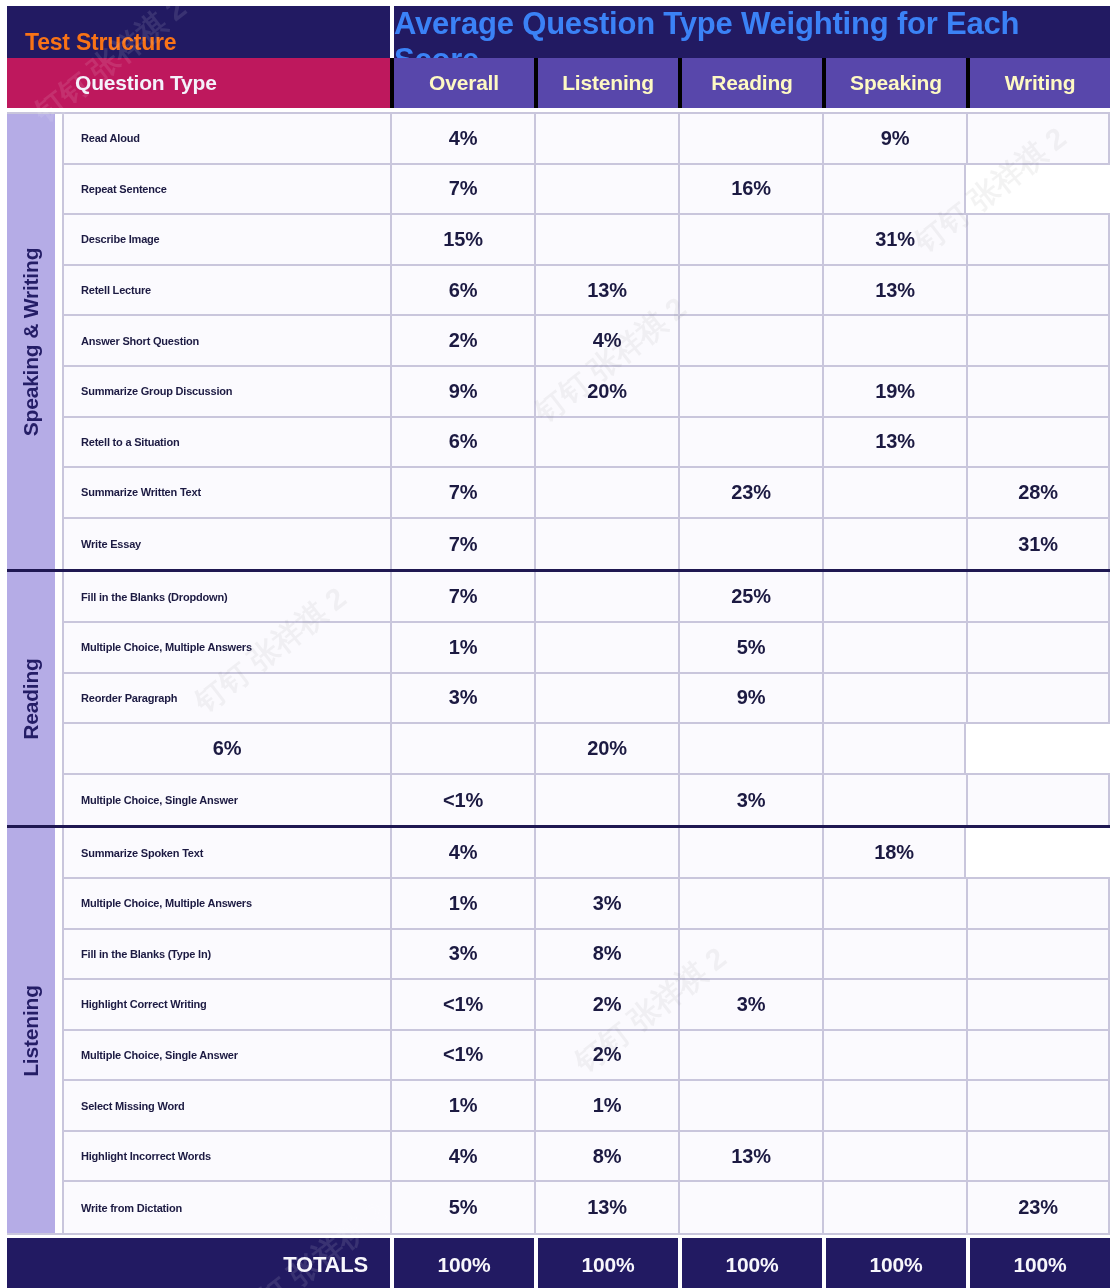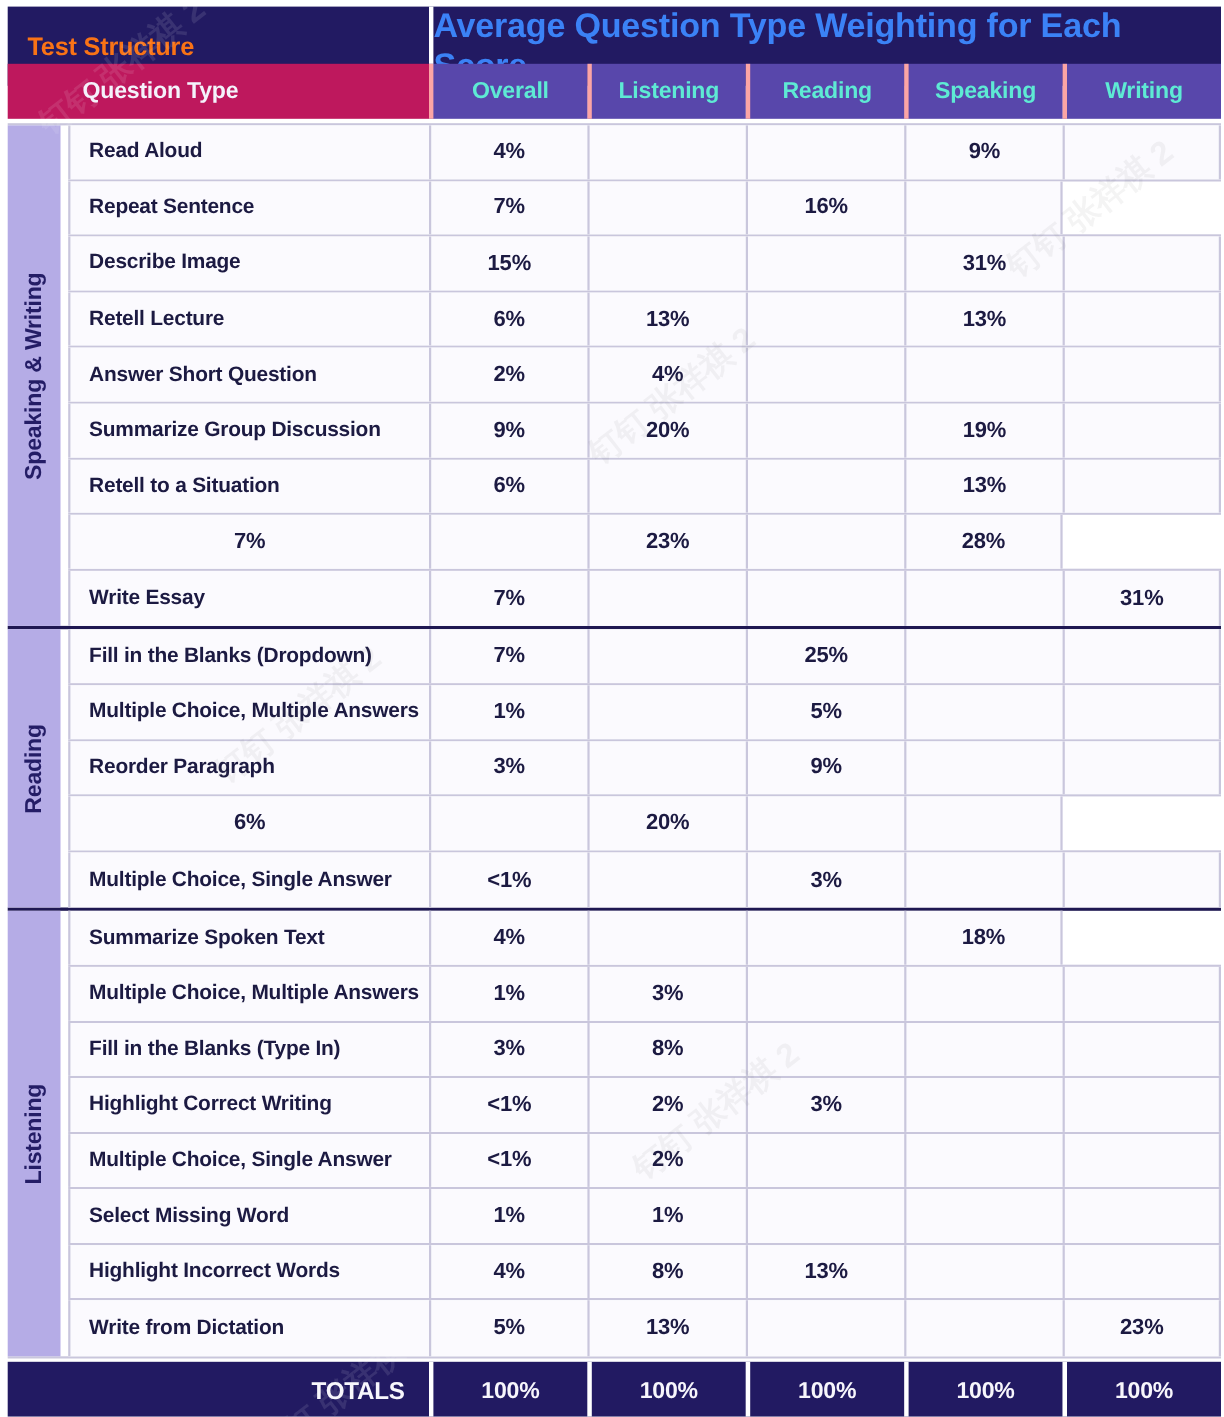--- a/index.html
+++ b/index.html
@@ -17,35 +17,35 @@
   .header1 { display:grid; grid-template-columns:383px 720px; height:48px; }
   .h1-left  { background:#221a62; color:#f97316; font-weight:700; font-size:23px;
               display:flex; align-items:center; padding-left:18px; box-sizing:border-box; }
   .h1-right { background:#221a62; color:#3b82f6; font-weight:700; font-size:31px;
               border-left:4px solid #fff; display:flex; align-items:center; justify-content:center;
               box-sizing:border-box; }
   
   .header2 { display:grid; grid-template-columns:383px repeat(5,144px); height:50px; margin-top:4px; }
   .h2-q   { background:#be185d; color:#f4f2fb; font-weight:700; font-size:21px;
             display:flex; align-items:center; padding-left:68px; box-sizing:border-box; }
-  .h2-col { background:#5847ab; color:#5eead4; font-weight:700; font-size:21px;
-            border-left:4px solid #fca5a5; display:flex; align-items:center; justify-content:center;
+  .h2-col { background:#5847ab; color:#fef9c3; font-weight:700; font-size:21px;
+            border-left:4px solid #000000; display:flex; align-items:center; justify-content:center;
             box-sizing:border-box; }
   
   .tbody { margin-top:4px; border-top:2px solid #c9c6dc; border-bottom:2px solid #c9c6dc; width:1103px; }
   .section { position:relative; padding-left:55px; }
   .section:not(:last-child) { border-bottom:3px solid #1f1852; }
   .band { position:absolute; left:0; top:0; bottom:0; width:48px; background:#b5ace6; }
   .band-label { position:absolute; top:50%; left:50%;
                 transform:translate(-50%,-50%) rotate(-90deg);
                 white-space:nowrap; font-weight:700; font-size:21px; color:#241d66; }
   .row { display:grid; grid-template-columns:328px repeat(5,144px); height:50.6px; box-sizing:border-box; }
   .row:not(:last-child) { border-bottom:2px solid #c9c6dc; }
   .cell { background:#fbfafe; display:flex; align-items:center; box-sizing:border-box; }
-  .qcell { border-left:2px solid #c9c6dc; padding-left:17px; font-weight:600; font-size:19px; color:#1c1a42; }
+  .qcell { border-left:2px solid #c9c6dc; padding-left:17px; font-weight:600; font-size:11px; color:#1c1a42; }
   .vcell { border-left:2px solid #c9c6dc; justify-content:center; font-weight:700; font-size:20px; color:#1c1a42; }
   .vcell:last-child { border-right:2px solid #c9c6dc; }
   
   .totals { display:grid; grid-template-columns:383px repeat(5,144px); height:53px; margin-top:3px; }
   .t-label { background:#221a62; color:#f7f6fc; font-weight:700; font-size:22px;
              display:flex; align-items:center; justify-content:flex-end; padding-right:22px; box-sizing:border-box; }
   .t-val  { background:#221a62; color:#f7f6fc; font-weight:700; font-size:21px;
             border-left:4px solid #fff; display:flex; align-items:center; justify-content:center; box-sizing:border-box; }
   
   .wm { position:absolute; font-size:30px; font-weight:700; color:#6a6a6a; opacity:0.07;
@@ -126,20 +126,21 @@
           </div>
           <div class="row">
             <div class="cell qcell">Retell to a Situation</div>
             <div class="cell vcell">6%</div>
             <div class="cell vcell"></div>
             <div class="cell vcell"></div>
             <div class="cell vcell">13%</div>
             <div class="cell vcell"></div>
           </div>
           <div class="row">
+            <div class="cell qcell">Summarize Written Text</div>
             <div class="cell vcell">7%</div>
             <div class="cell vcell"></div>
             <div class="cell vcell">23%</div>
             <div class="cell vcell"></div>
             <div class="cell vcell">28%</div>
           </div>
           <div class="row">
             <div class="cell qcell">Write Essay</div>
             <div class="cell vcell">7%</div>
             <div class="cell vcell"></div>

